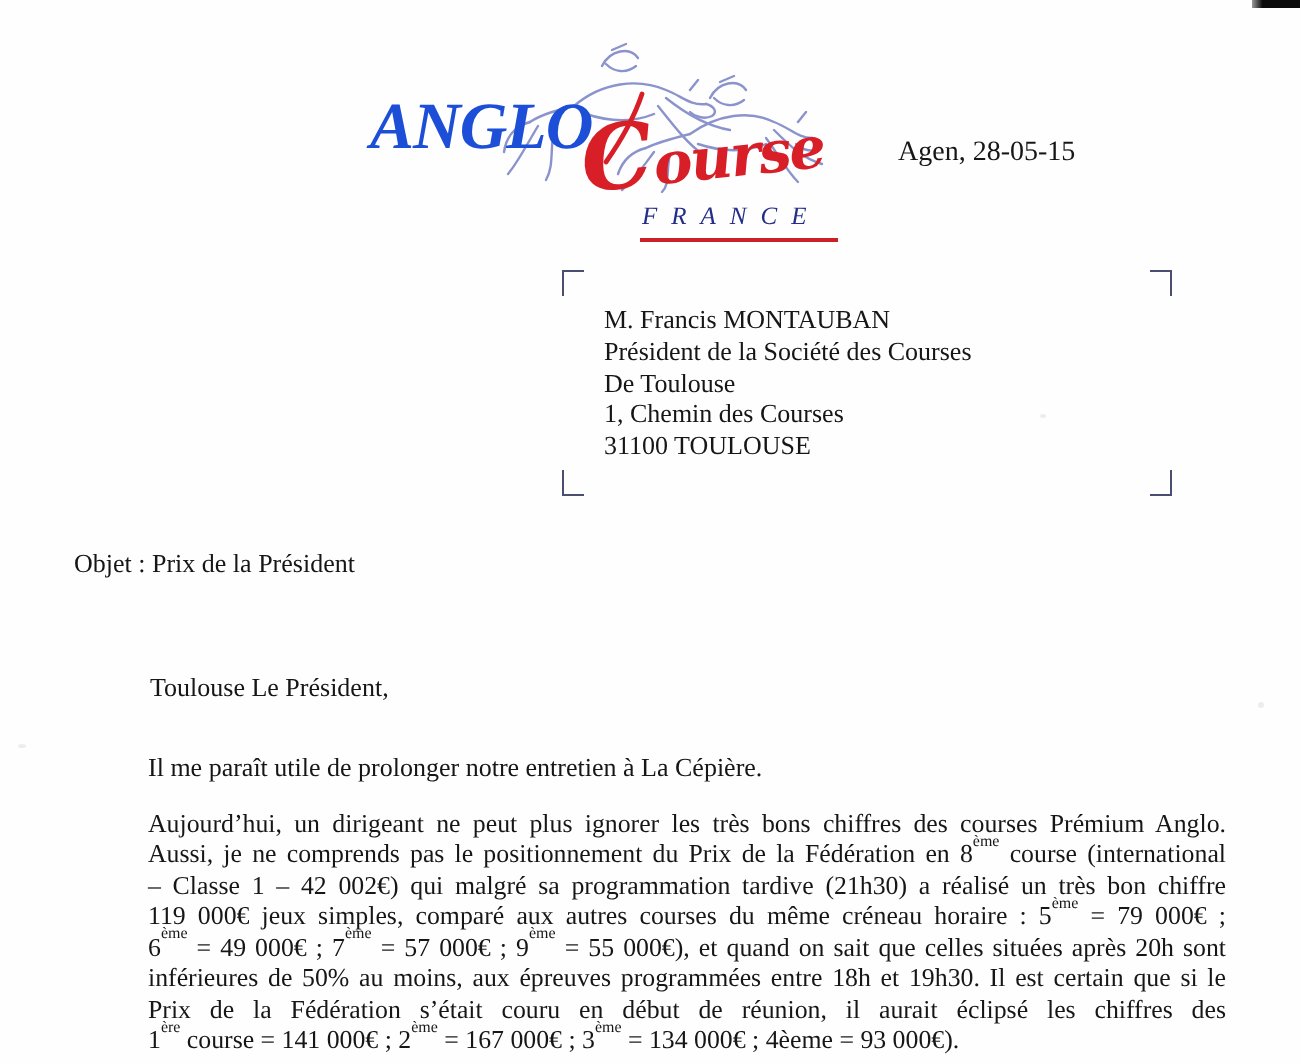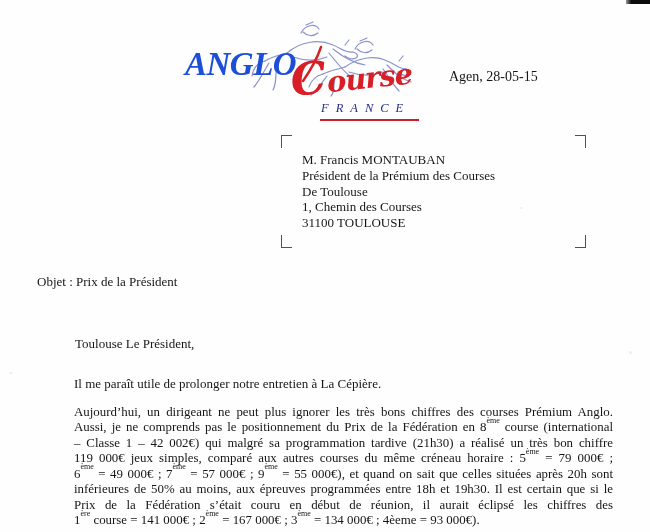--- a/index.html
+++ b/index.html
@@ -101,21 +101,21 @@
 
   <div class="abs date-line">Agen, 28-05-15</div>
 
   <div class="abs mark tl"></div>
   <div class="abs mark tr"></div>
   <div class="abs mark bl"></div>
   <div class="abs mark br"></div>
 
   <div class="abs recipient">
     <div>M. Francis MONTAUBAN</div>
-    <div>Président de la Prémium des Courses</div>
+    <div>Président de la Société des Courses</div>
     <div>De Toulouse</div>
     <div>1, Chemin des Courses</div>
     <div>31100 TOULOUSE</div>
   </div>
 
   <div class="abs subject">Objet : Prix de la Président</div>
 
   <div class="abs salutation">Toulouse Le Président,</div>
 
   <div class="abs para1">Il me paraît utile de prolonger notre entretien à La Cépière.</div>

